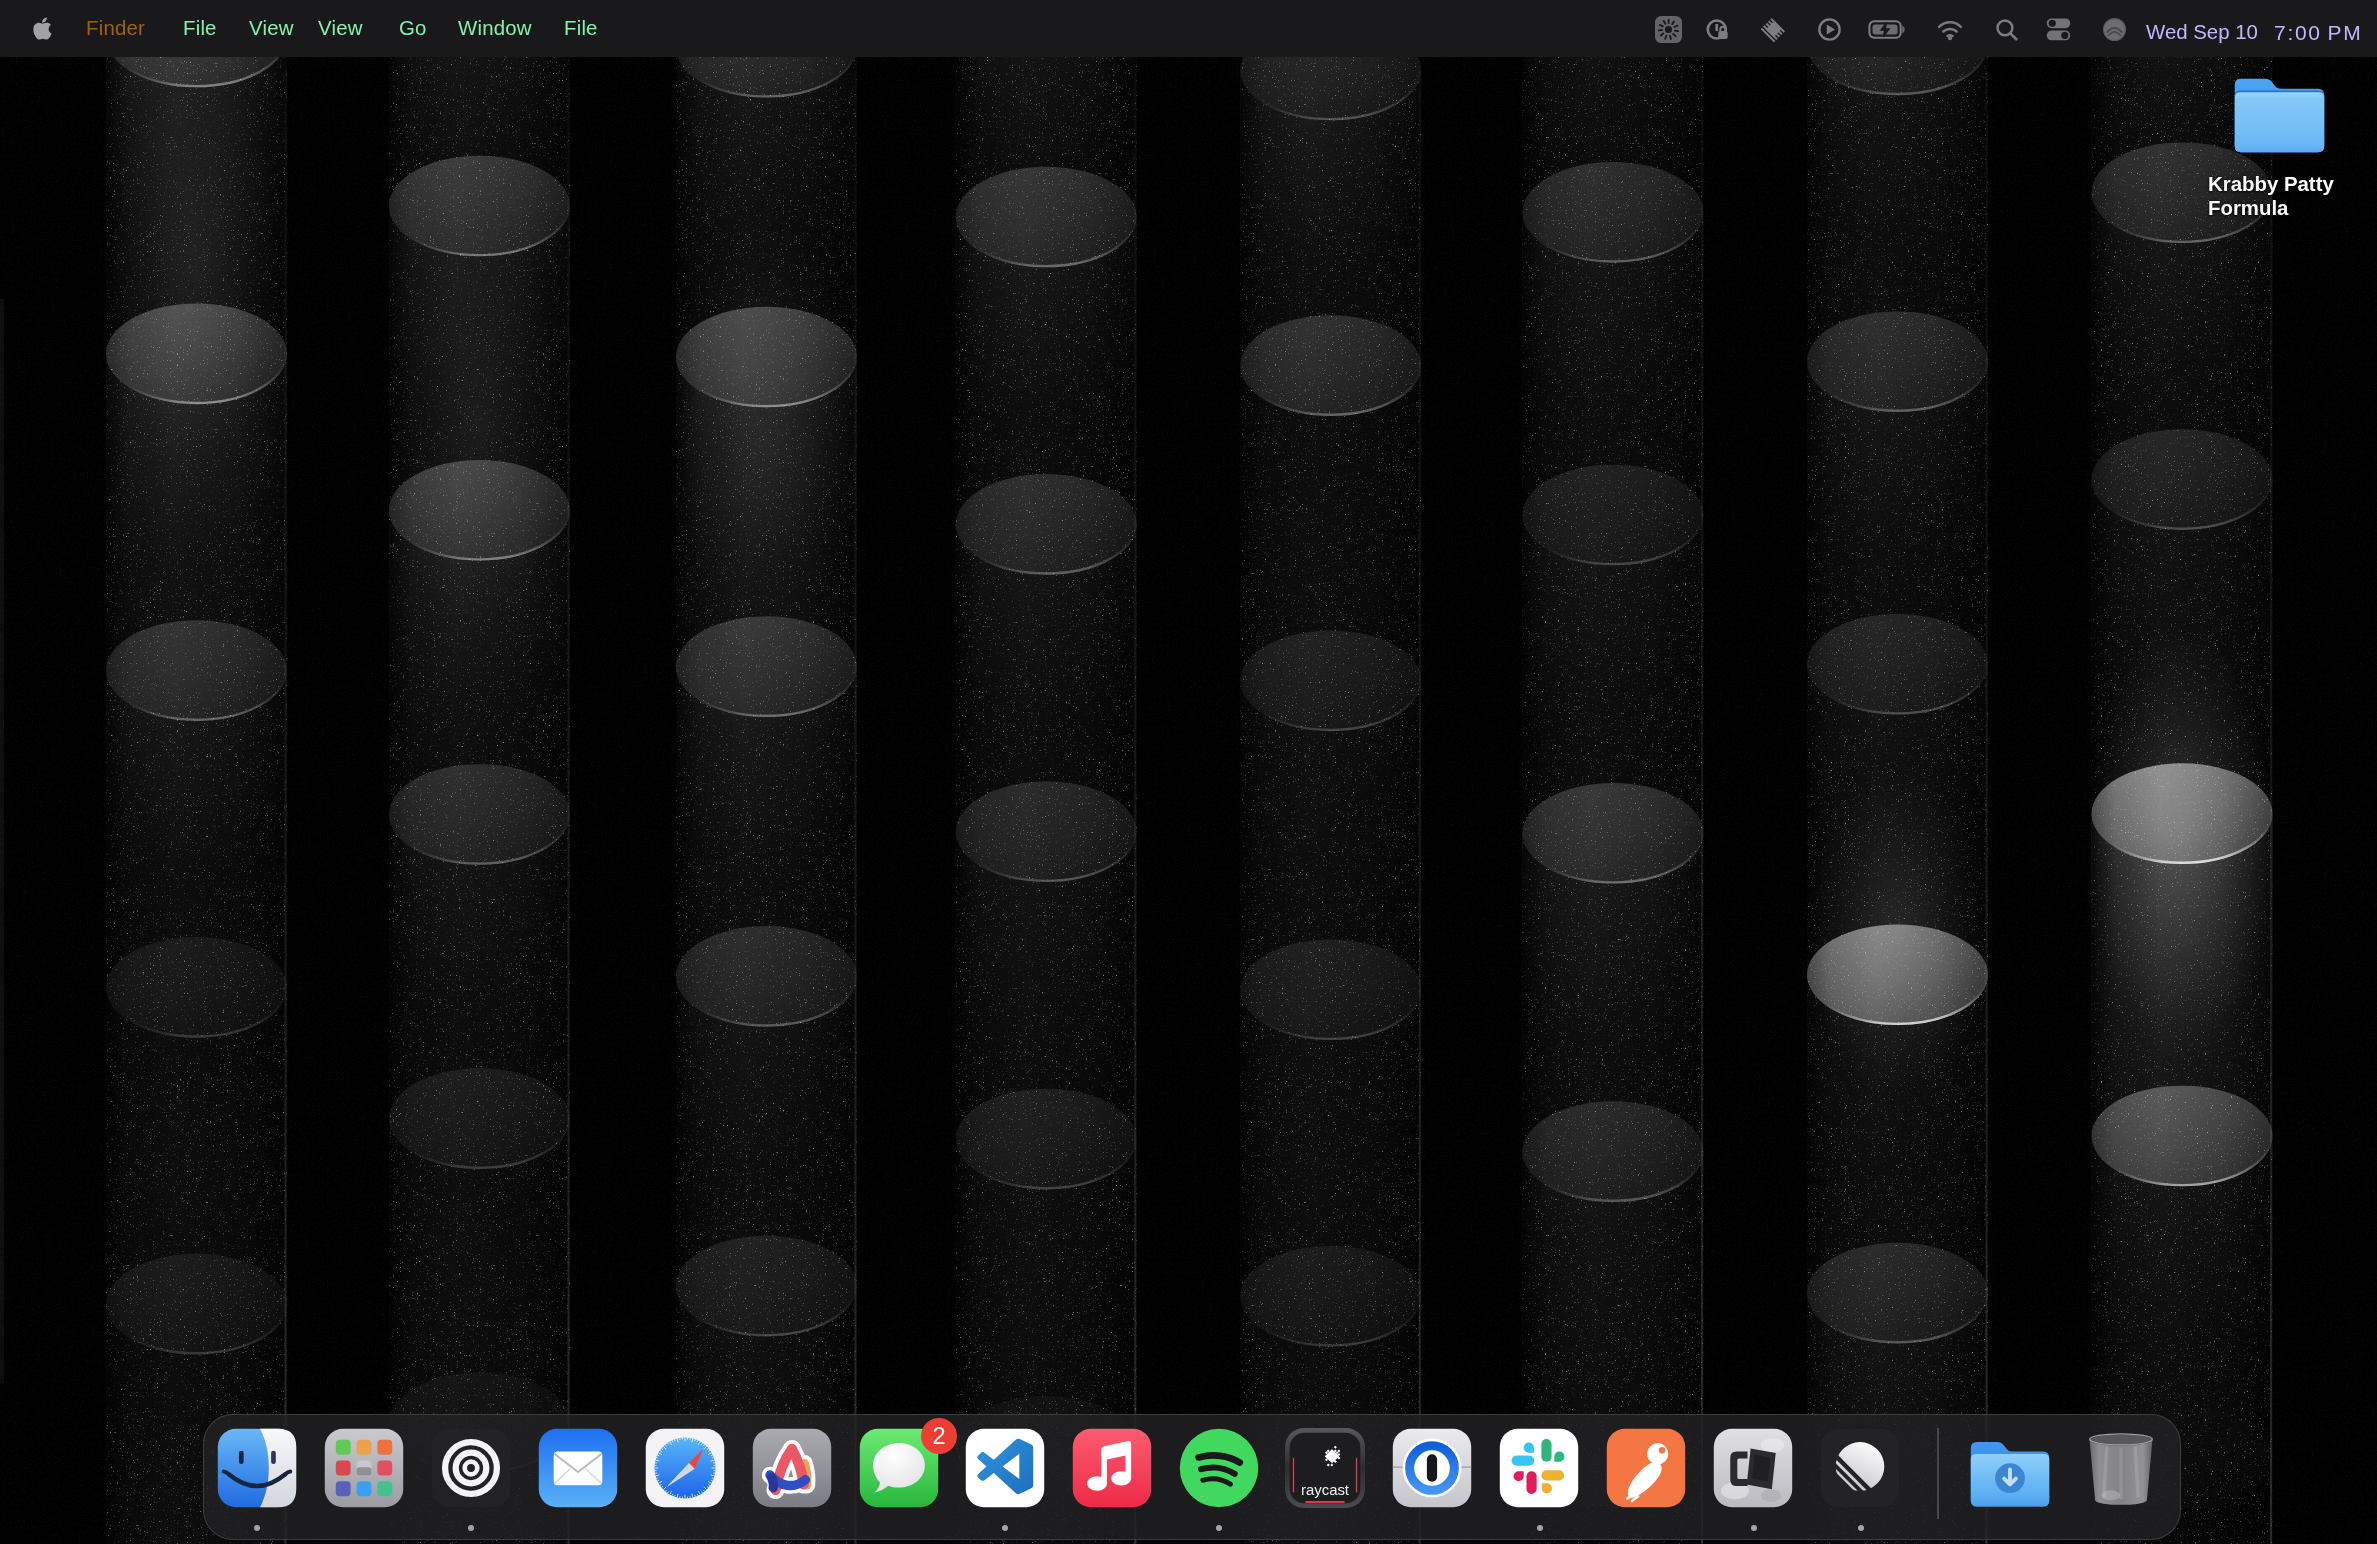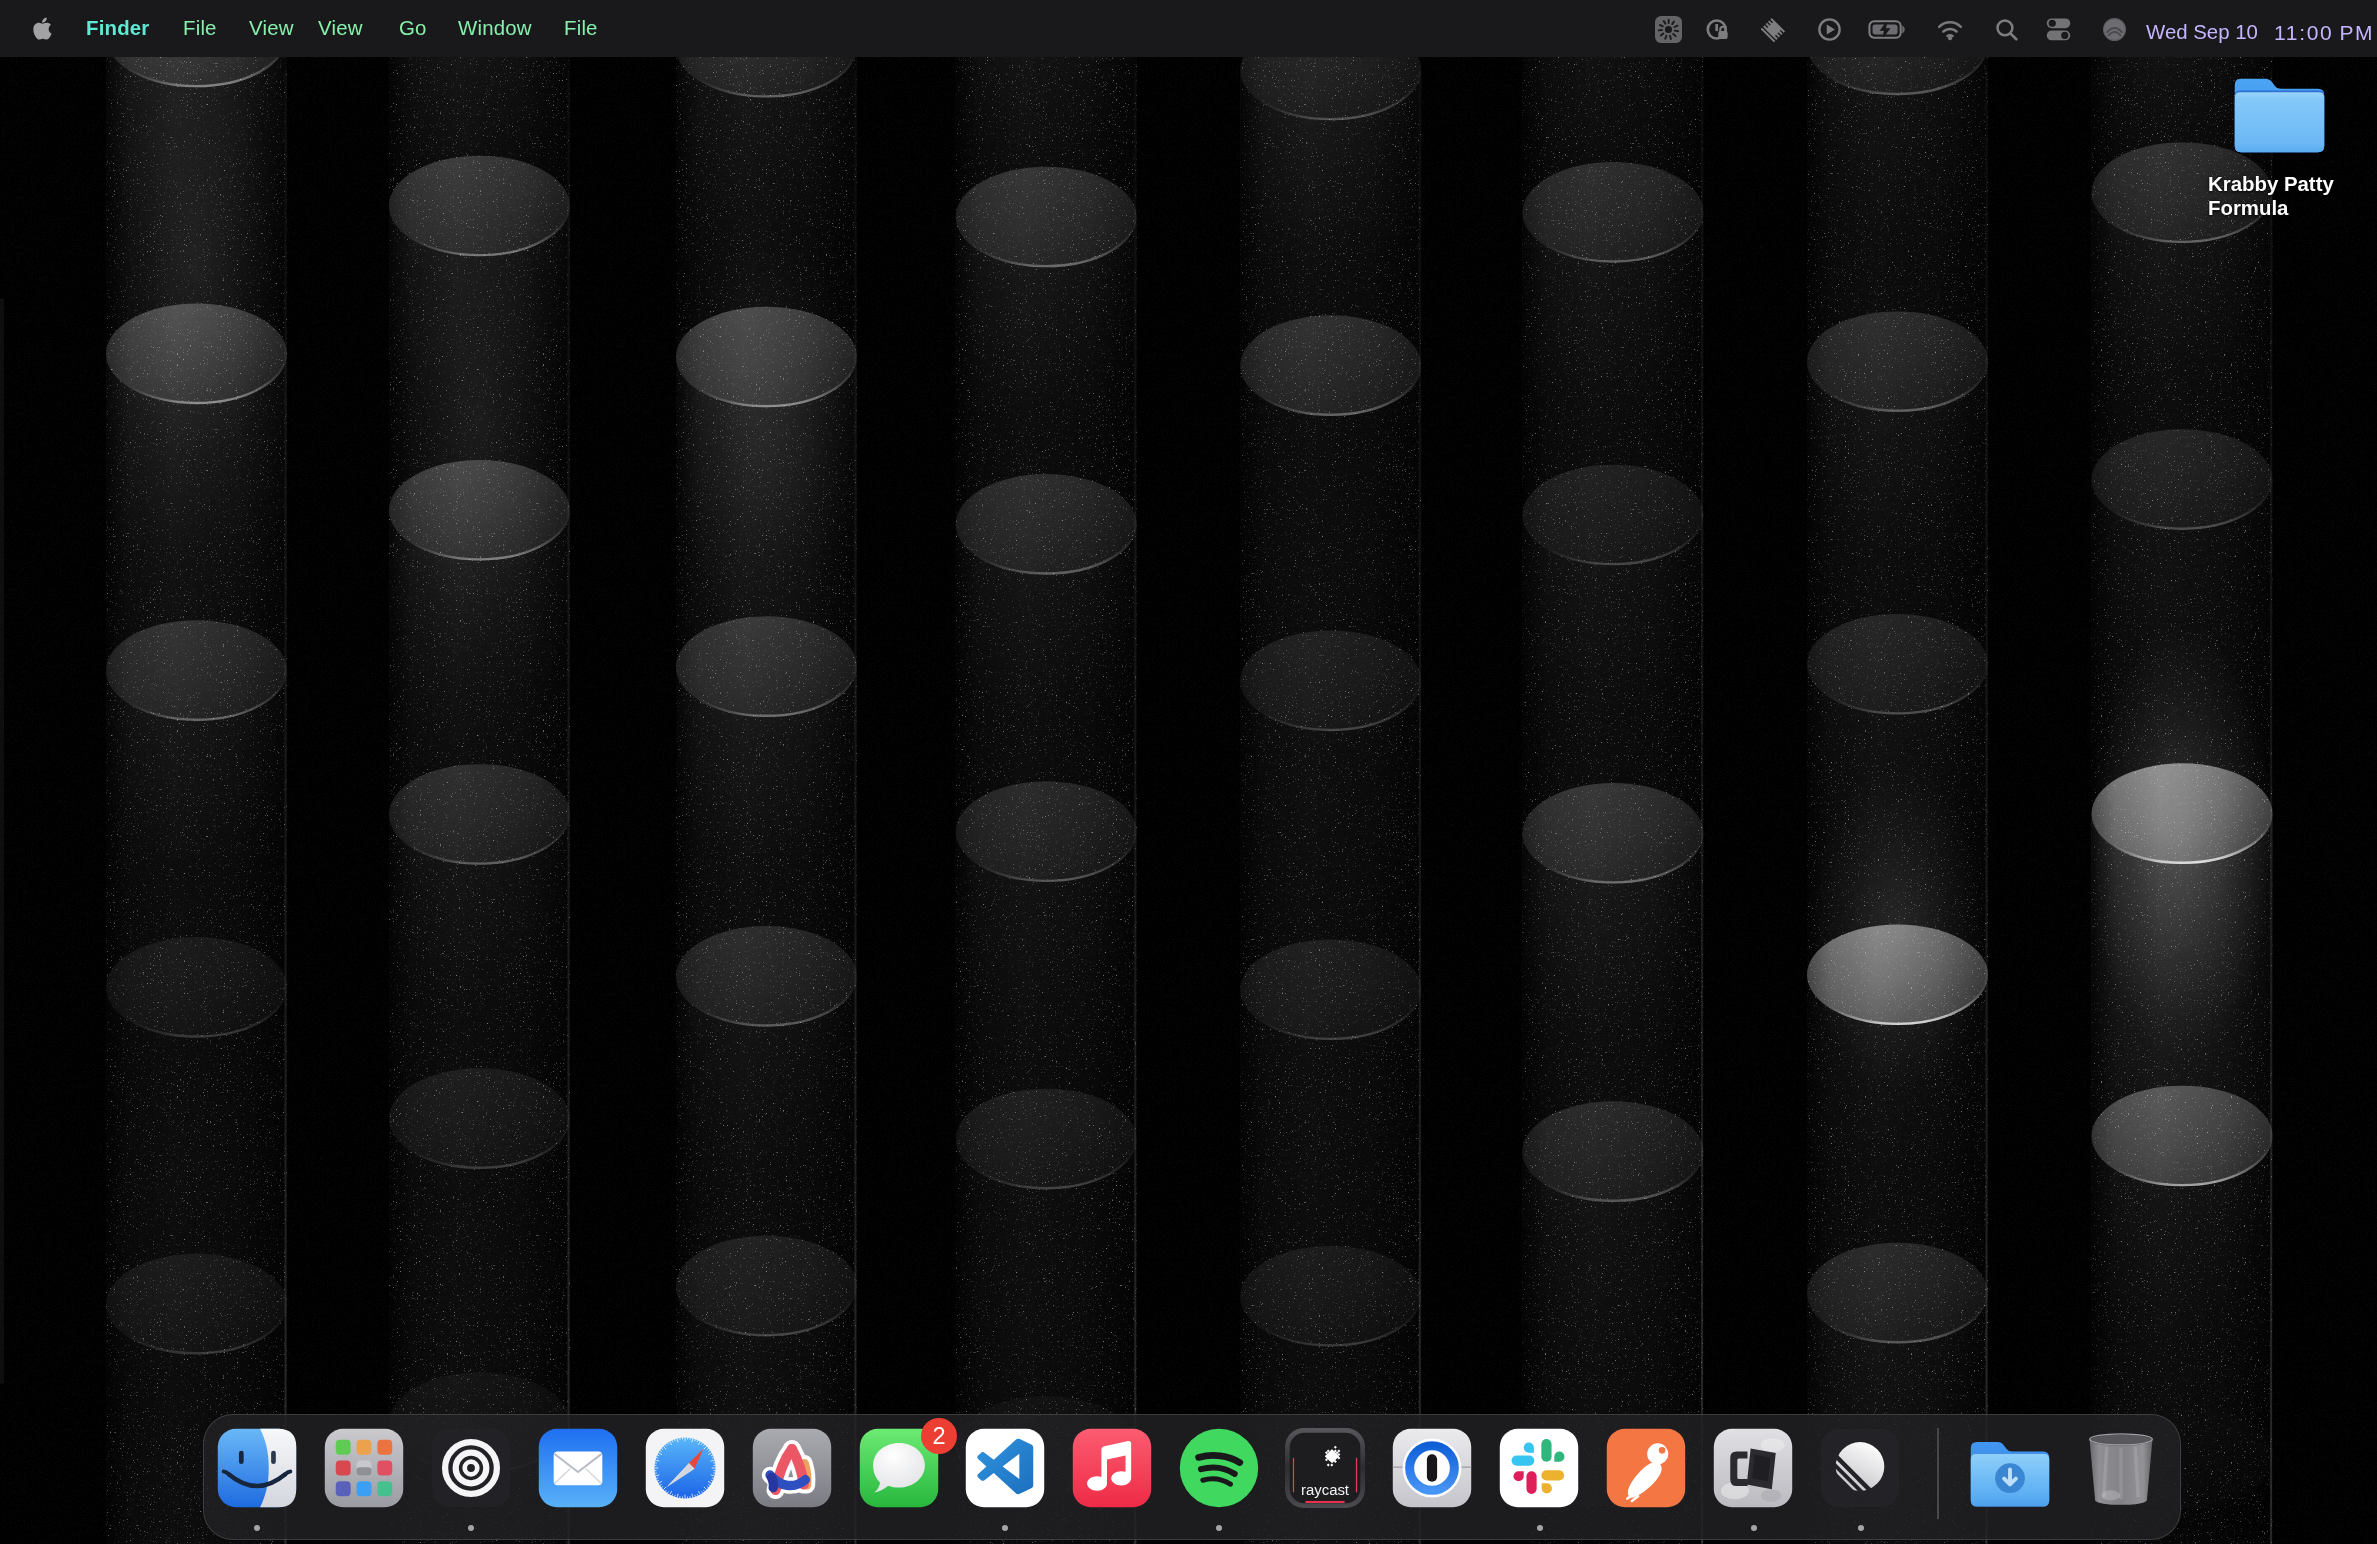--- a/index.html
+++ b/index.html
@@ -1,19 +1,19 @@
 <!DOCTYPE html>
 <html style="font-size:12.6px"><head><meta charset="utf-8"><style>
 *{margin:0;padding:0;box-sizing:border-box}
 html,body{width:2377px;height:1544px;background:#000;overflow:hidden;font-family:"Liberation Sans",sans-serif}
 #stage{position:absolute;left:0;top:0;width:2377px;height:1544px;overflow:hidden}
 #menubar{position:absolute;left:0;top:0;width:2377px;height:57px;background:#19191b;z-index:50}
 #applelogo{position:absolute}
 .mi{position:absolute;top:0;line-height:57px;font-size:20.4px;color:#86efac;letter-spacing:0.2px;will-change:transform}
-.mi.b{font-weight:bold;color:#5eead4}
+.mi.b{font-weight:normal;color:#a16207}
 .sti{position:absolute}
 .mtime{position:absolute;top:4px;line-height:57px;font-size:20.4px;color:#c4b5fd;will-change:transform}
 #deskfolder{position:absolute;left:2208px;top:76px;width:142px;z-index:10;}
 .flabel{will-change:transform;margin-top:17.3px;font-size:20.4px;font-weight:bold;color:#fff;line-height:24.4px;text-shadow:0 0.8px 3.1px rgba(0,0,0,0.95),0 0 1.6px rgba(0,0,0,0.8);white-space:nowrap}
 #dock{position:absolute;left:203px;top:1414px;width:1978px;height:126px;background:rgba(34,34,36,0.82);border:1.2px solid rgba(128,128,132,0.32);border-radius:30px;z-index:40}
 .dicon{position:absolute;top:1428px;z-index:45;will-change:transform}
 #ddiv{position:absolute;left:1937px;top:1428px;width:1.6px;height:91px;background:rgba(140,140,145,0.38);z-index:45}
 .ddot{position:absolute;top:1525px;width:6.3px;height:6.3px;border-radius:50%;background:rgba(195,195,200,0.82);z-index:45}
 #badge{will-change:transform;position:absolute;left:921px;top:1418px;width:36px;height:36px;border-radius:50%;background:#ec3e33;color:#fff;font-size:23.6px;text-align:center;line-height:36px;z-index:46}
 </style></head>
@@ -830,21 +830,21 @@
         <circle cx="8" cy="9.2" r="4.6" fill="#1a1a1c"></circle>
         <rect x="1" y="18.5" width="30" height="12.5" rx="6.2" fill="#7d7d80" opacity="0.9"></rect>
         <circle cx="24" cy="24.7" r="4.6" fill="#1a1a1c"></circle>
       </svg>
       <svg class="sti" style="left:2102px;top:16.5px" width="25" height="25" viewBox="0 0 32 32">
         <circle cx="16" cy="16" r="14" fill="#7d7d80" opacity="0.85"></circle>
         <path d="M6 20 Q16 8 26 20 M8 24 Q16 14 24 24" stroke="#4a4a4e" stroke-width="2.4" fill="none"></path>
         <circle cx="16" cy="16" r="14" fill="none" stroke="#5c5c60" stroke-width="1.5"></circle>
       </svg>
       <span class="mtime" style="left:2146px">Wed Sep 10</span>
-      <span class="mtime" style="left:2274px;font-size:21px;letter-spacing:1.7px">11:00 PM</span>
+      <span class="mtime" style="left:2274px;font-size:21px;letter-spacing:1.7px">7:00 PM</span>
     </div>
 <div id="deskfolder">
 <svg width="93" height="79" viewBox="0 0 104 88" style="display:block;margin:0 auto">
 <defs>
 <linearGradient id="kfb" x1="0" y1="0" x2="0" y2="1">
             <stop offset="0" stop-color="#4ba4f4"></stop>
             <stop offset="1" stop-color="#3a8fe8"></stop>
           </linearGradient>
 <linearGradient id="kff" x1="0" y1="0" x2="0" y2="1">
             <stop offset="0" stop-color="#98d4fa"></stop>

